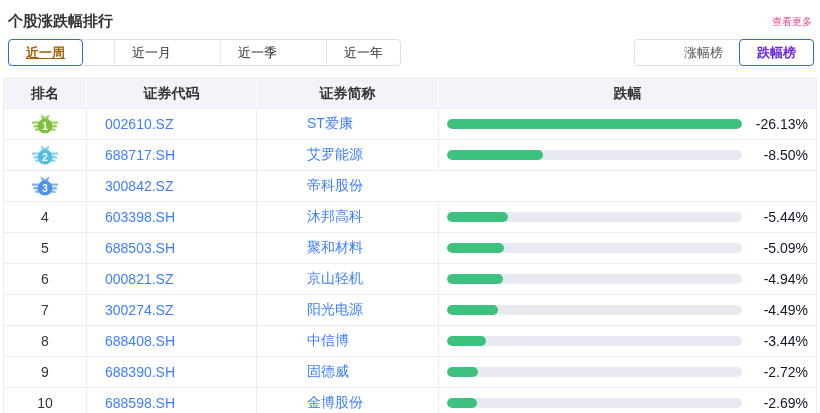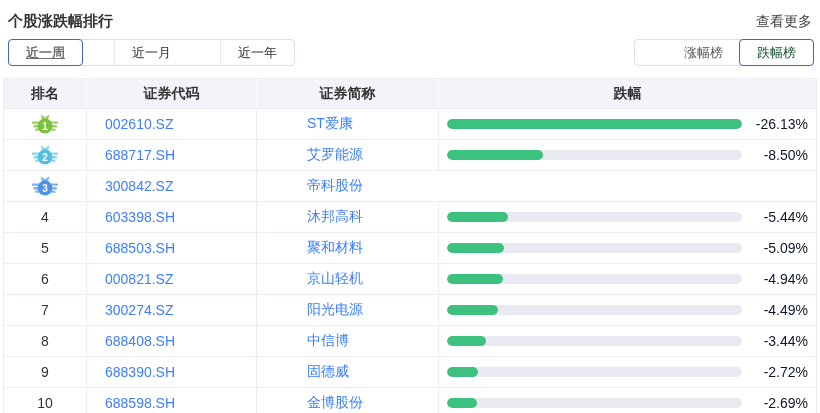--- a/index.html
+++ b/index.html
@@ -3,35 +3,35 @@
 <meta charset="utf-8">
 <style>
   html,body{margin:0;padding:0;}
   body{
     width:820px;height:413px;overflow:hidden;background:#fff;
     font-family:"Liberation Sans","DejaVu Sans",sans-serif;color:#333;
   }
   
   .topbar{display:flex;justify-content:space-between;align-items:center;padding:12px 8px 0 8px;height:19px;}
   .title{font-size:15px;font-weight:bold;color:#333;}
-  .more{font-size:14px;color:#404040;cursor:pointer;font-family:Liberation Mono, monospace;}
+  .more{font-size:10px;color:#ec4899;cursor:pointer;font-family:Liberation Mono, monospace;}
   
   .controls{display:flex;justify-content:space-between;align-items:flex-start;margin:8px 6px 0 8px;height:28px;}
   .seg{display:flex;border:1px solid #dcdfe6;border-radius:4px;background:#fff;height:25px;}
   .seg-item{
     position:relative;padding:0 17px;height:25px;line-height:25px;
     font-size:13px;color:#333;cursor:pointer;white-space:nowrap;box-sizing:border-box;margin-left:32px;
   }
   .seg-item + .seg-item{border-left:1px solid #e4e7ed;}
   .seg-item.sel{
     border:1px solid #3a66d1;border-radius:4px;margin:-1px -1px -1px -1px;
     height:27px;line-height:25px;background:#fff;z-index:1;box-sizing:border-box;
   }
-  .seg-item.sel-blue{color:#737373;font-weight:bold;text-decoration:underline;}
-  .seg-item.sel-dark{color:#14532d;font-weight:normal;}
+  .seg-item.sel-blue{color:#a16207;font-weight:bold;text-decoration:underline;}
+  .seg-item.sel-dark{color:#6d28d9;font-weight:bold;}
   .seg-item.dim{color:#555;}
   
   .table{margin:11px 3px 0 3px;border:1px solid #ebedf3;font-size:14px;}
   .tr{display:flex;height:30px;align-items:stretch;border-top:1px solid #ebedf3;background:#fff;}
   .tr.thead{background:#f3f4f9;border-top:none;height:29px;font-weight:bold;}
   .td{display:flex;align-items:center;box-sizing:border-box;}
   .td + .td{border-left:1px solid #ebedf3;}
   .thead .td{border-left-color:#fafbfd;justify-content:center;padding:0;}
   .c-rank{width:82px;justify-content:center;}
   .c-code{width:170px;padding-left:18px;}
@@ -55,20 +55,21 @@
 
 <div class="topbar">
   <span class="title">个股涨跌幅排行</span>
   <span class="more">查看更多</span>
 </div>
 
 <div class="controls">
   <div class="seg">
     <div class="seg-item sel sel-blue">近一周</div>
     <div class="seg-item">近一月</div>
+    <div class="seg-item">近一季</div>
     <div class="seg-item">近一年</div>
   </div>
   <div class="seg">
     <div class="seg-item dim">涨幅榜</div>
     <div class="seg-item sel sel-dark">跌幅榜</div>
   </div>
 </div>
 
 <div class="table">
   <div class="tr thead">

